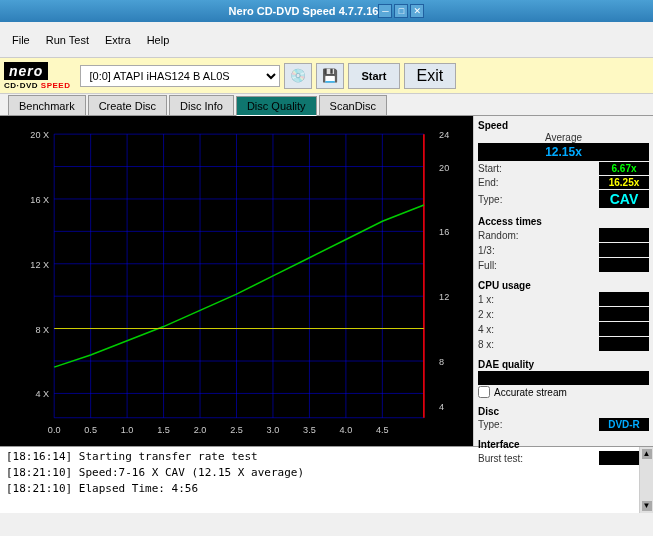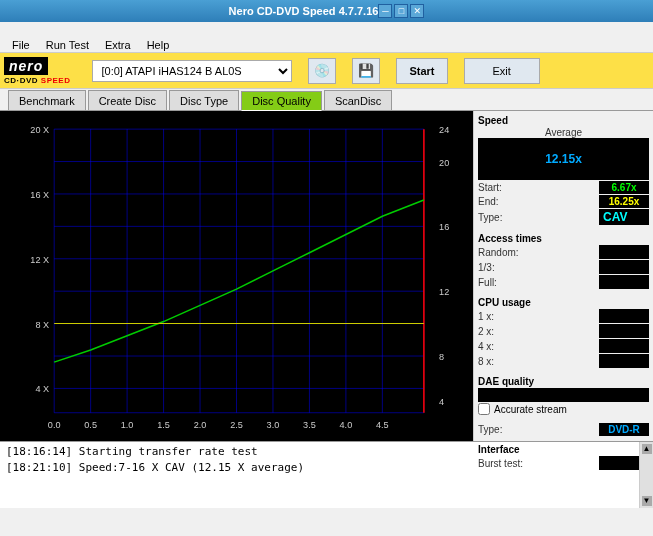--- a/index.html
+++ b/index.html
@@ -23,40 +23,40 @@
       border: 1px solid #2060a0;
       color: white;
       font-size: 9px;
       display: flex; align-items: center; justify-content: center;
       cursor: pointer;
     }
 
     
     .menu-bar {
       background: #f0f0f0;
-      height: 19px;
-      display: flex;
-      align-items: flex-start;
-      padding: 15px 4px;
+      height: 36px;
+      display: flex;
+      align-items: center;
+      padding: 4px 4px;
       border-bottom: 1px solid #ccc;
     }
     .menu-item {
       padding: 2px 8px;
       font-size: 11px;
       cursor: pointer;
     }
 
     
     .toolbar {
-      background: #fde047;
+      background: #fef9c3;
       height: 36px;
       display: flex;
       align-items: center;
       padding: 2px 4px;
-      gap: 16px;
+      gap: 4px;
       border-bottom: 1px solid #ccc;
     }
     .logo-area {
       display: flex;
       align-items: center;
       margin-right: 6px;
     }
     .drive-select {
       height: 22px;
       font-size: 11px;
@@ -79,25 +79,25 @@
       padding: 0 12px;
       background: #e0e8f0;
       border: 1px solid #aaa;
       cursor: pointer;
       font-size: 11px;
       font-weight: bold;
       text-align: center;
     }
     .toolbar-btn-exit {
       height: 26px;
-      padding: 0 28px;
+      padding: 0 12px;
       background: #e0e8f0;
       border: 1px solid #aaa;
       cursor: pointer;
-      font-size: 11px;
+      font-size: 16px;
     }
 
     
     .tabs {
       background: #f0f0f0;
       height: 22px;
       display: flex;
       align-items: flex-end;
       padding-left: 8px;
       border-bottom: 1px solid #999;
@@ -107,21 +107,21 @@
       border: 1px solid #999;
       border-bottom: none;
       background: #ddd;
       cursor: pointer;
       font-size: 11px;
       margin-right: 2px;
       height: 20px;
       display: flex; align-items: center;
     }
     .tab.active {
-      background: #84cc16;
+      background: #0f766e;
       border-bottom: 1px solid white;
       margin-bottom: -1px;
       z-index: 1;
     }
 
     
     .main-content {
       display: flex;
       height: 330px;
       background: white;
@@ -227,21 +227,21 @@
 </div>
 
 <div class="tabs">
   <div class="tab">
       <span>Benchmark</span>
     </div>
   <div class="tab">
       <span>Create Disc</span>
     </div>
   <div class="tab">
-      <span>Disc Type</span>
+      <span>Disc Info</span>
     </div>
   <div class="tab active">
       <span>Disc Quality</span>
     </div>
   <div class="tab">
       <span>ScanDisc</span>
     </div>
 </div>
 
 <div class="main-content">
@@ -306,33 +306,33 @@
 
     </svg>
   </div>
 
   <div class="right-panel">
 
     <div class="panel-section">
       <div class="panel-title">Speed</div>
       <div style="text-align:center;">
         <div class="panel-label">Average</div>
-        <div style="background:#000;color:#00aaff;font-size:12px;font-weight:bold;padding:14px 6px;text-align:center;">12.15x</div>
+        <div style="background:#000;color:#00aaff;font-size:12px;font-weight:bold;padding:2px 6px;text-align:center;">12.15x</div>
       </div>
       <div class="panel-row">
         <div class="panel-label">Start:</div>
         <div style="background:#000;color:#00ff00;font-size:10px;font-weight:bold;padding:1px 4px;min-width:50px;text-align:center;margin-left:20px;">6.67x</div>
       </div>
       <div class="panel-row">
         <div class="panel-label">End:</div>
         <div style="background:#000;color:#ffff00;font-size:10px;font-weight:bold;padding:1px 4px;min-width:50px;text-align:center;">16.25x</div>
       </div>
       <div class="panel-row">
         <div class="panel-label">Type:</div>
-        <div style="background:#000;color:#00ffff;font-size:12px;font-weight:bold;padding:1px 4px;min-width:50px;">CAV</div>
+        <div style="background:#000;color:#00ffff;font-size:14px;font-weight:bold;padding:1px 4px;min-width:50px;text-align:center;">CAV</div>
       </div>
     </div>
 
     <div class="divider"></div>
 
     <div class="panel-section">
       <div class="panel-title">Access times</div>
       <div class="panel-row">
         <div class="panel-label">Random:</div>
         <div style="background:#000;color:#fff;font-size:10px;padding:1px 4px;min-width:50px;height:14px;"></div>
@@ -376,20 +376,21 @@
       <div style="background:#000;color:#fff;font-size:10px;padding:1px 4px;height:14px;width:100%;"></div>
       <div class="checkbox-row">
         <input type="checkbox" style="width: 12px; height: 12px;">
         <span class="checkbox-label">Accurate stream</span>
       </div>
     </div>
 
     <div class="divider"></div>
 
     <div class="panel-section">
+      <div class="panel-title">Disc</div>
       <div class="panel-row">
         <div class="panel-label">Type:</div>
         <div style="background:#000;color:#00aaff;font-size:10px;font-weight:bold;padding:1px 4px;min-width:50px;text-align:center;">DVD-R</div>
       </div>
     </div>
 
     <div class="divider"></div>
 
     <div class="panel-section">
       <div class="panel-title">Interface</div>
@@ -400,20 +401,21 @@
     </div>
 
   </div>
 </div>
 
 <div class="log-area">
   <div style="display:flex;flex:1;overflow:hidden;">
     <div class="log-content">
       <div class="log-line">[18:16:14]  Starting transfer rate test</div>
       <div class="log-line">[18:21:10]  Speed:7-16 X CAV (12.15 X average)</div>
+      <div class="log-line">[18:21:10]  Elapsed Time: 4:56</div>
     </div>
     <div style="width:14px;background:#e0e0e0;border-left:1px solid #ccc;display:flex;flex-direction:column;align-items:center;">
       <div style="background:#aaa;width:10px;height:10px;margin-top:2px;font-size:8px;text-align:center;line-height:10px;">▲</div>
       <div style="flex:1;"></div>
       <div style="background:#aaa;width:10px;height:10px;margin-bottom:2px;font-size:8px;text-align:center;line-height:10px;">▼</div>
     </div>
   </div>
 </div>
 
 </body></html>

